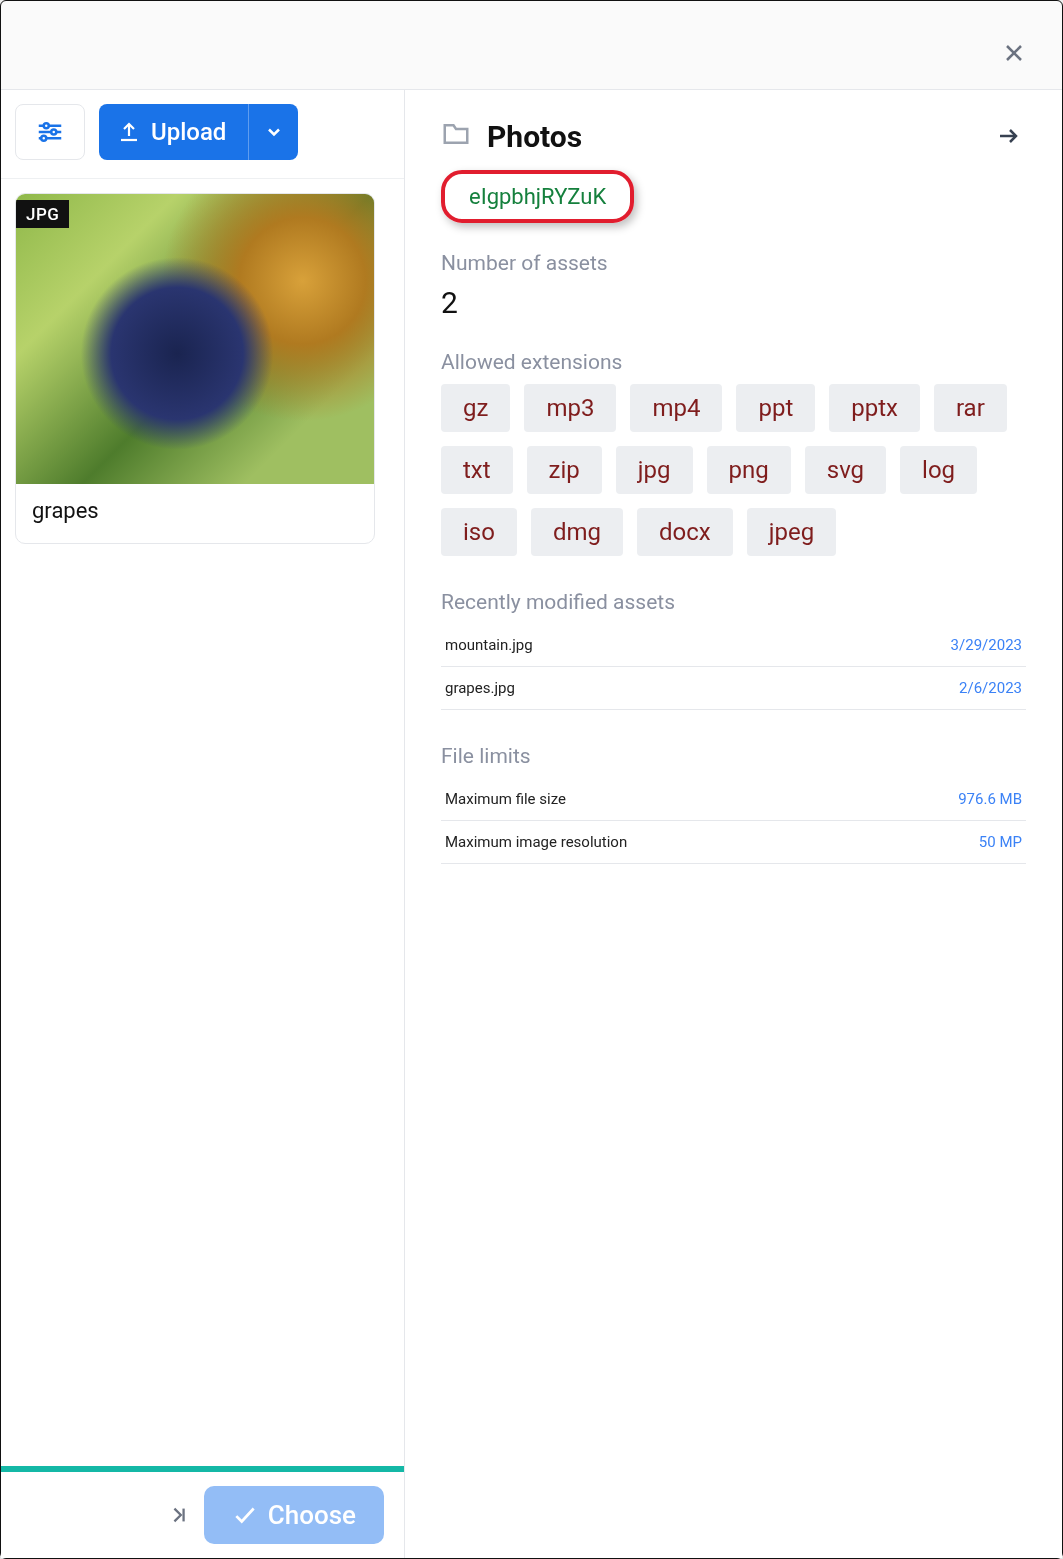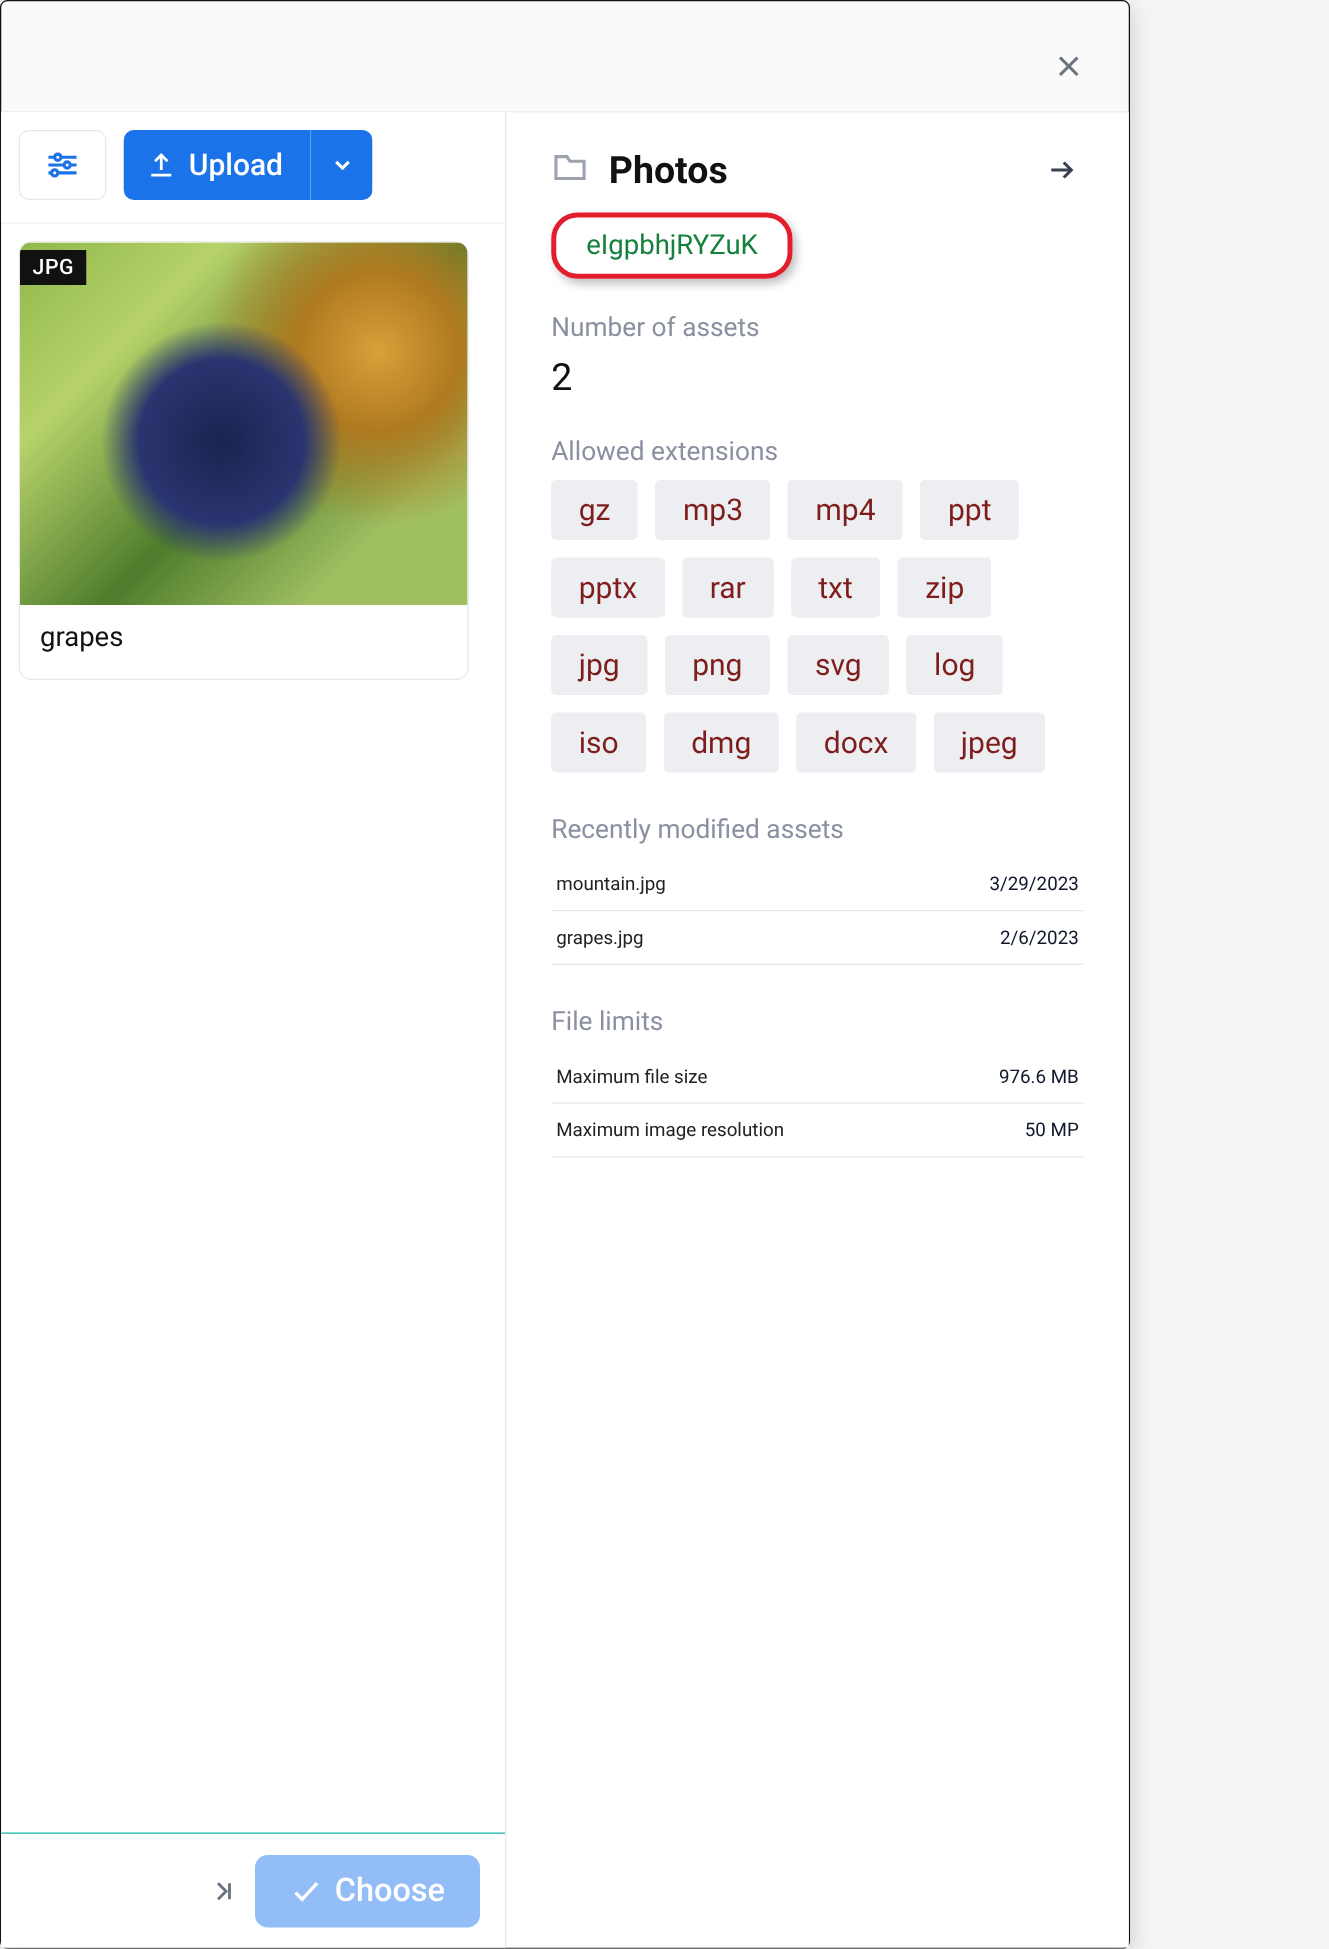--- a/index.html
+++ b/index.html
@@ -6,21 +6,21 @@
     html, body {
       width: 1063px;
       height: 1559px;
       font-family: -apple-system, BlinkMacSystemFont, "Segoe UI", Roboto, Helvetica, Arial, sans-serif;
       background: #f5f5f5;
       color: #111;
       overflow: hidden;
     }
     .outer {
       position: relative;
-      width: 904px;
+      width: 1063px;
       height: 1559px;
       background: #fafafa;
       border: 1px solid #111;
       border-radius: 6px;
       box-shadow: 0 6px 20px rgba(0,0,0,0.18);
       display: flex;
       flex-direction: column;
     }
     .topbar {
       height: 30px;
@@ -138,21 +138,21 @@
       padding: 4px 10px;
       letter-spacing: 0.5px;
     }
     .card-caption {
       padding: 14px 16px 20px;
       font-size: 22px;
       color: #111;
     }
     .left-footer {
       height: 92px;
-      border-top: 1px solid #14b8a6;
+      border-top: 6px solid #14b8a6;
       display: flex;
       align-items: center;
       justify-content: flex-end;
       padding: 0 20px;
       background: #fff;
       flex-shrink: 0;
     }
     .skip-btn {
       width: 50px;
       height: 50px;
@@ -250,21 +250,21 @@
       display: flex;
       justify-content: space-between;
       align-items: center;
       padding: 12px 4px;
       border-bottom: 1px solid #e5e7eb;
       font-size: 15px;
       color: #222;
     }
     .datarow:first-of-type { border-top: none; }
     .datarow .k { }
-    .datarow .v { color: #0f172a; }
+    .datarow .v { color: #3b82f6; }
   </style>
 </head>
 <body>
 
 <div class="outer">
   <div class="topbar">
     <div class="close-btn">
       <svg viewBox="0 0 24 24" stroke-width="2.5">
           <line x1="5" y1="5" x2="19" y2="19"></line>
           <line x1="19" y1="5" x2="5" y2="19"></line>

